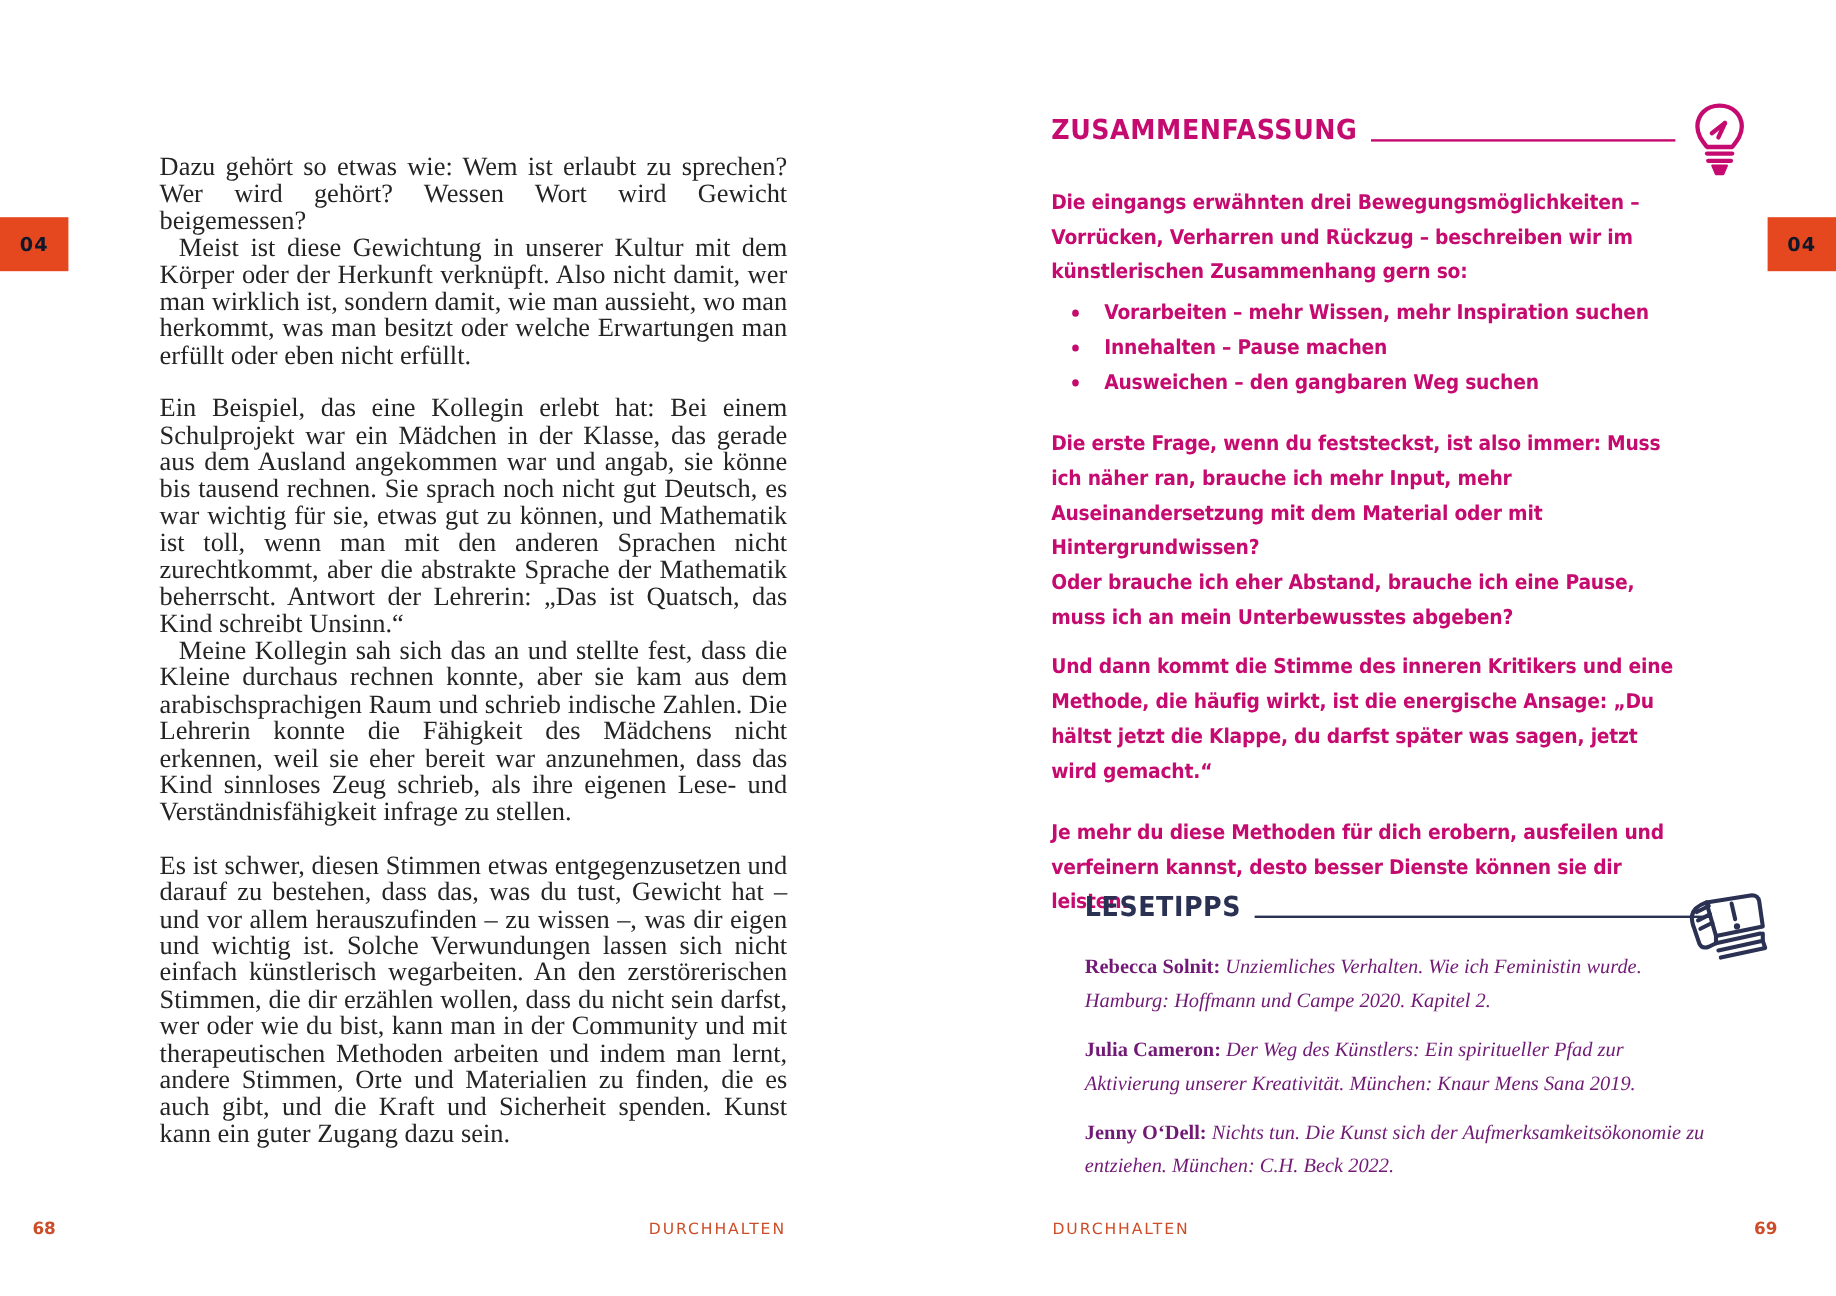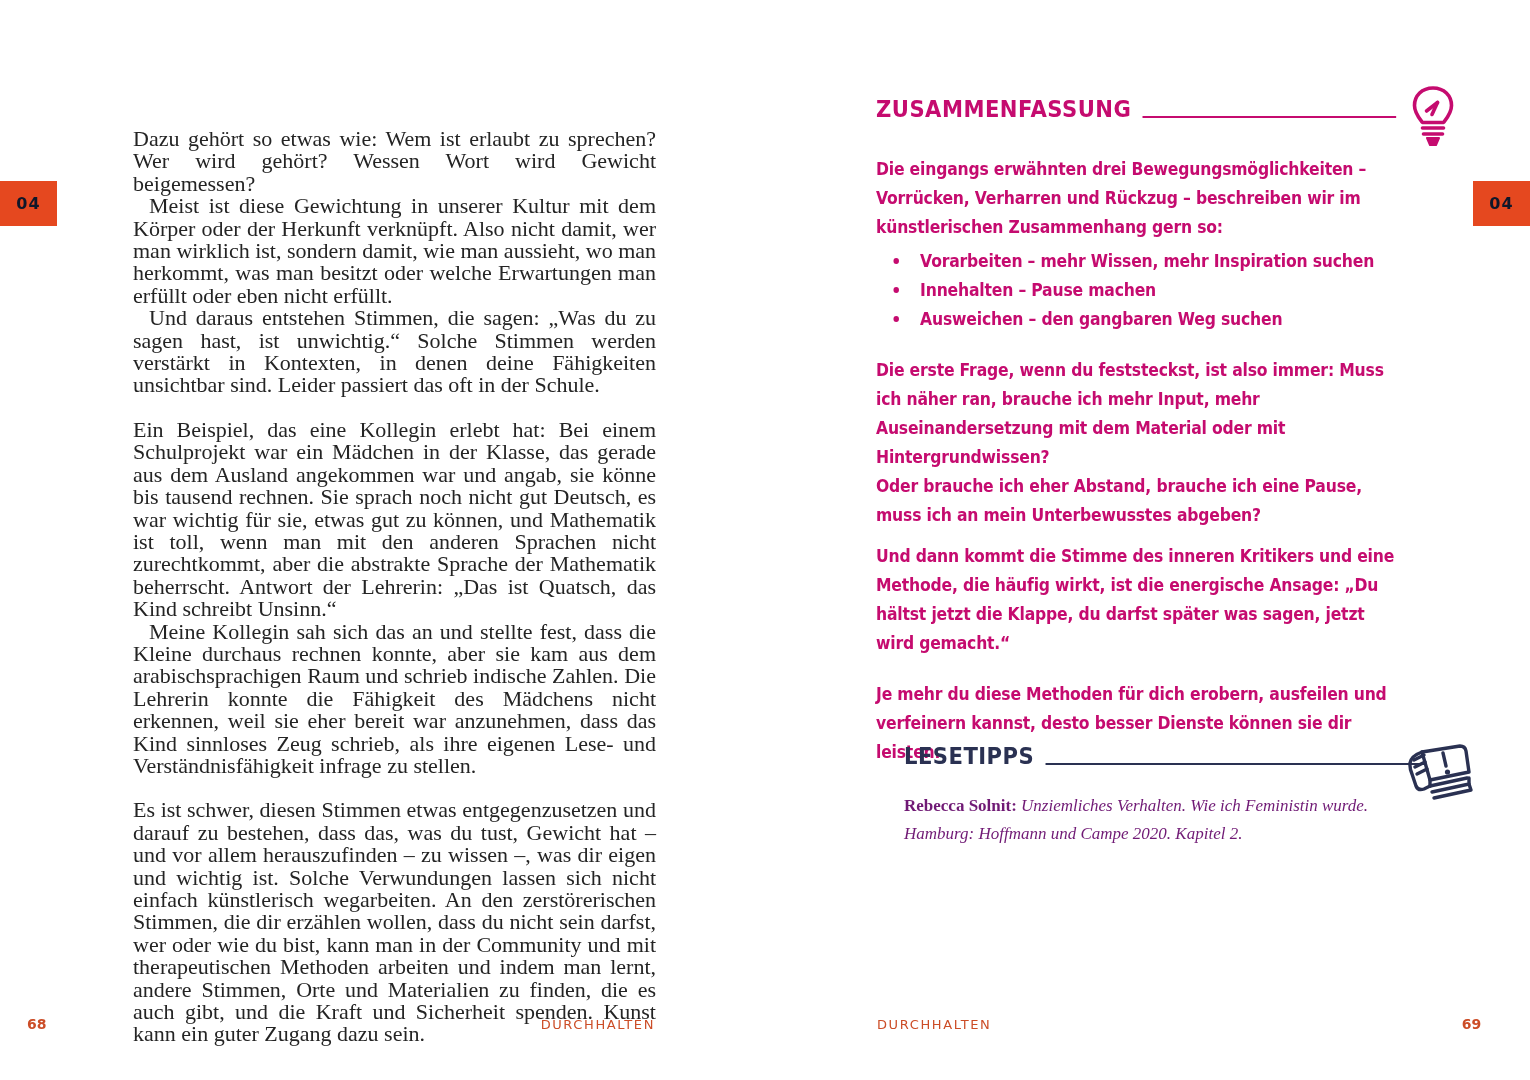--- a/index.html
+++ b/index.html
@@ -75,21 +75,20 @@
 <body>
 
 <div>
 
   <div class="tab tab-left">04</div>
   <div class="tab tab-right">04</div>
 
   <main class="left-col">
     <p>Dazu gehört so etwas wie: Wem ist erlaubt zu sprechen? Wer wird gehört? Wessen Wort wird Gewicht beigemessen?</p>
     <p class="indent">Meist ist diese Gewichtung in unserer Kultur mit dem Körper oder der Herkunft verknüpft. Also nicht damit, wer man wirklich ist, sondern damit, wie man aussieht, wo man herkommt, was man besitzt oder welche Erwartungen man erfüllt oder eben nicht erfüllt.</p>
-    <p class="indent">Und daraus entstehen Stimmen, die sagen: „Was du zu sagen hast, ist unwichtig.“ Solche Stimmen werden verstärkt in Kontexten, in denen deine Fähigkeiten unsichtbar sind. Leider passiert das oft in der Schule.</p>
     <p class="space">Ein Beispiel, das eine Kollegin erlebt hat: Bei einem Schulprojekt war ein Mädchen in der Klasse, das gerade aus dem Ausland angekommen war und angab, sie könne bis tausend rechnen. Sie sprach noch nicht gut Deutsch, es war wichtig für sie, etwas gut zu können, und Mathematik ist toll, wenn man mit den anderen Sprachen nicht zurechtkommt, aber die abstrakte Sprache der Mathematik beherrscht. Antwort der Lehrerin: „Das ist Quatsch, das Kind schreibt Unsinn.“</p>
     <p class="indent">Meine Kollegin sah sich das an und stellte fest, dass die Kleine durchaus rechnen konnte, aber sie kam aus dem arabischsprachigen Raum und schrieb indische Zahlen. Die Lehrerin konnte die Fähigkeit des Mädchens nicht erkennen, weil sie eher bereit war anzunehmen, dass das Kind sinnloses Zeug schrieb, als ihre eigenen Lese- und Verständnisfähigkeit infrage zu stellen.</p>
     <p class="space">Es ist schwer, diesen Stimmen etwas entgegenzusetzen und darauf zu bestehen, dass das, was du tust, Gewicht hat – und vor allem herauszufinden – zu wissen –, was dir eigen und wichtig ist. Solche Verwundungen lassen sich nicht einfach künstlerisch wegarbeiten. An den zerstörerischen Stimmen, die dir erzählen wollen, dass du nicht sein darfst, wer oder wie du bist, kann man in der Community und mit therapeutischen Methoden arbeiten und indem man lernt, andere Stimmen, Orte und Materialien zu finden, die es auch gibt, und die Kraft und Sicherheit spenden. Kunst kann ein guter Zugang dazu sein.</p>
   </main>
 
   <section class="right-col">
     <div class="h-row cond pink">
       <span class="h-text">ZUSAMMENFASSUNG</span>
       <span class="h-line"></span>
     </div>
@@ -119,20 +118,28 @@
   <section class="lesetipps">
     <div class="h-row cond navy">
       <span class="h-text">LESETIPPS</span>
       <span class="h-line"></span>
     </div>
     <div class="entries">
       <p class="entry">
         <b>Rebecca Solnit:</b>
         <i>Unziemliches Verhalten. Wie ich Feministin wurde. Hamburg: Hoffmann und Campe 2020. Kapitel 2.</i>
       </p>
+      <p class="entry">
+        <b>Julia Cameron:</b>
+        <i>Der Weg des Künstlers: Ein spiritueller Pfad zur Aktivierung unserer Kreativität. München: Knaur Mens Sana 2019.</i>
+      </p>
+      <p class="entry">
+        <b>Jenny O‘Dell:</b>
+        <i>Nichts tun. Die Kunst sich der Aufmerksamkeitsökonomie zu entziehen. München: C.H. Beck 2022.</i>
+      </p>
     </div>
   </section>
 
   <svg class="icon-bulb" width="52" height="66" viewBox="0 0 52 66">
     <g fill="none" stroke="#c50b6f" stroke-width="3.6" stroke-linecap="round" stroke-linejoin="round">
       <path d="M26 4 C15 4 7.5 11.5 7.5 21.5 C7.5 29 12 34 15.5 38.5 L36.5 38.5 C40 34 44.5 29 44.5 21.5 C44.5 11.5 37 4 26 4 Z"></path>
       <path d="M19.5 27 L30.5 18.5"></path>
       <path d="M30.5 18.5 L25 30.5"></path>
       <path d="M15.5 44 L36.5 44"></path>
       <path d="M16.5 50 L35.5 50"></path>

